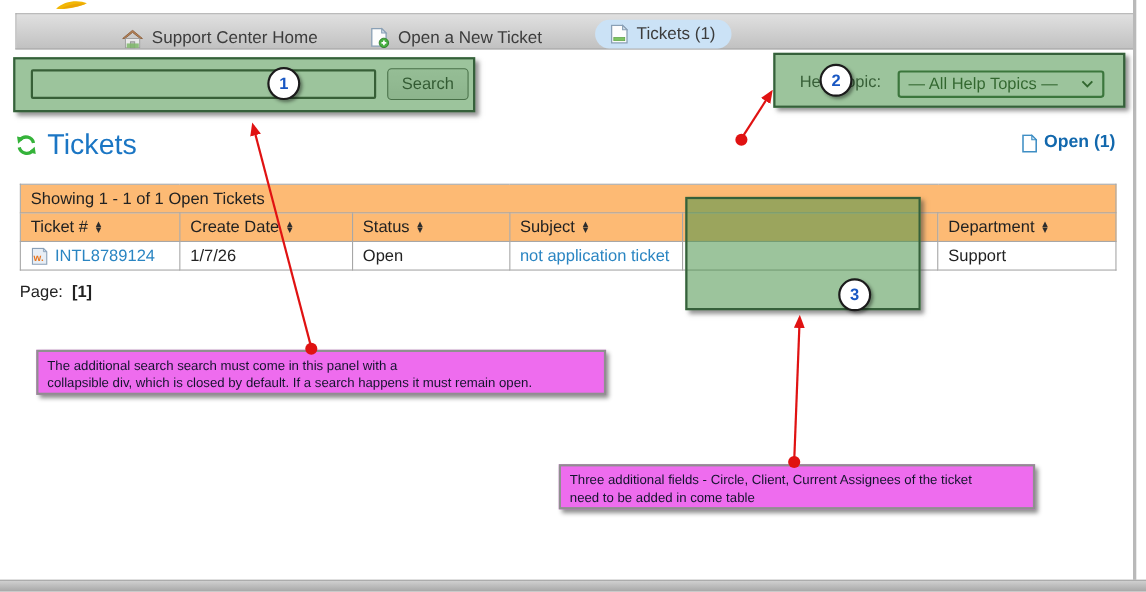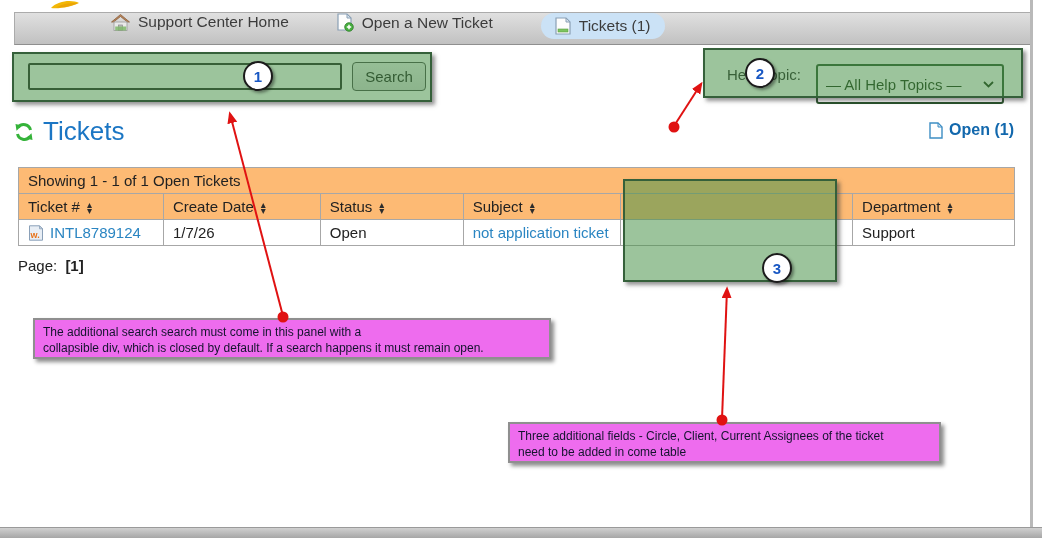--- a/index.html
+++ b/index.html
@@ -2,21 +2,21 @@
 <html><head>
 <meta charset="utf-8">
 <style>
   * { margin:0; padding:0; box-sizing:border-box; }
   body { background:#fff; font-family:"Liberation Sans", sans-serif; }
   .page { position:relative; width:1042px; height:538px; background:#fff; overflow:hidden; }
 
   
   .navbar {
     position:absolute; left:14px; top:12px; width:1017px; height:33px;
-    display:flex; align-items:flex-start; padding-left:96px; gap:48px;
+    display:flex; align-items:flex-end; padding-left:96px; gap:48px;
     background:linear-gradient(180deg,#e0e0e0 0%,#cfcfcf 55%,#c1c1c1 100%);
     border:1px solid #ababab; border-bottom-color:#8f8f8f;
   }
   .nav-item { display:flex; align-items:center; gap:8px; font-size:15.5px; color:#3c3c3c; cursor:pointer; white-space:nowrap; }
   .nav-item.active { background:#cbe2f6; border-radius:16px; padding:4px 14px; }
   .nav-item svg { display:block; }
 
   .logo-swoosh { position:absolute; left:50px; top:0; }
 
   
@@ -26,21 +26,21 @@
     font-size:14px; padding:0 8px; font-family:"Liberation Sans", sans-serif;
   }
   .search-btn {
     position:absolute; left:352px; top:62px; width:74px; height:29px;
     border:1px solid #454545; border-radius:4px;
     background:linear-gradient(#f1f1f1,#dcdcdc);
     font-size:15px; color:#151515; font-family:"Liberation Sans", sans-serif; cursor:pointer;
   }
   .help-label { position:absolute; left:727px; top:66px; font-size:15px; color:#222; }
   .help-select {
-    position:absolute; left:816px; top:64px; width:188px; height:40px;
+    position:absolute; left:816px; top:64px; width:188px; height:25px;
     border:2px solid #28522a; border-radius:3px;
     display:flex; align-items:center; justify-content:space-between;
     padding:0 8px; font-size:15px; color:#15310f; cursor:pointer;
   }
   .help-select .chev { font-size:11px; color:#15310f; margin-left:6px; }
 
   
   .tickets-head { position:absolute; left:14px; top:116px; display:flex; align-items:center; gap:9px; }
   .tickets-title { font-size:26px; color:#1b76c4; }
   .open-link { position:absolute; right:28px; top:121px; display:flex; align-items:center; gap:6px;

